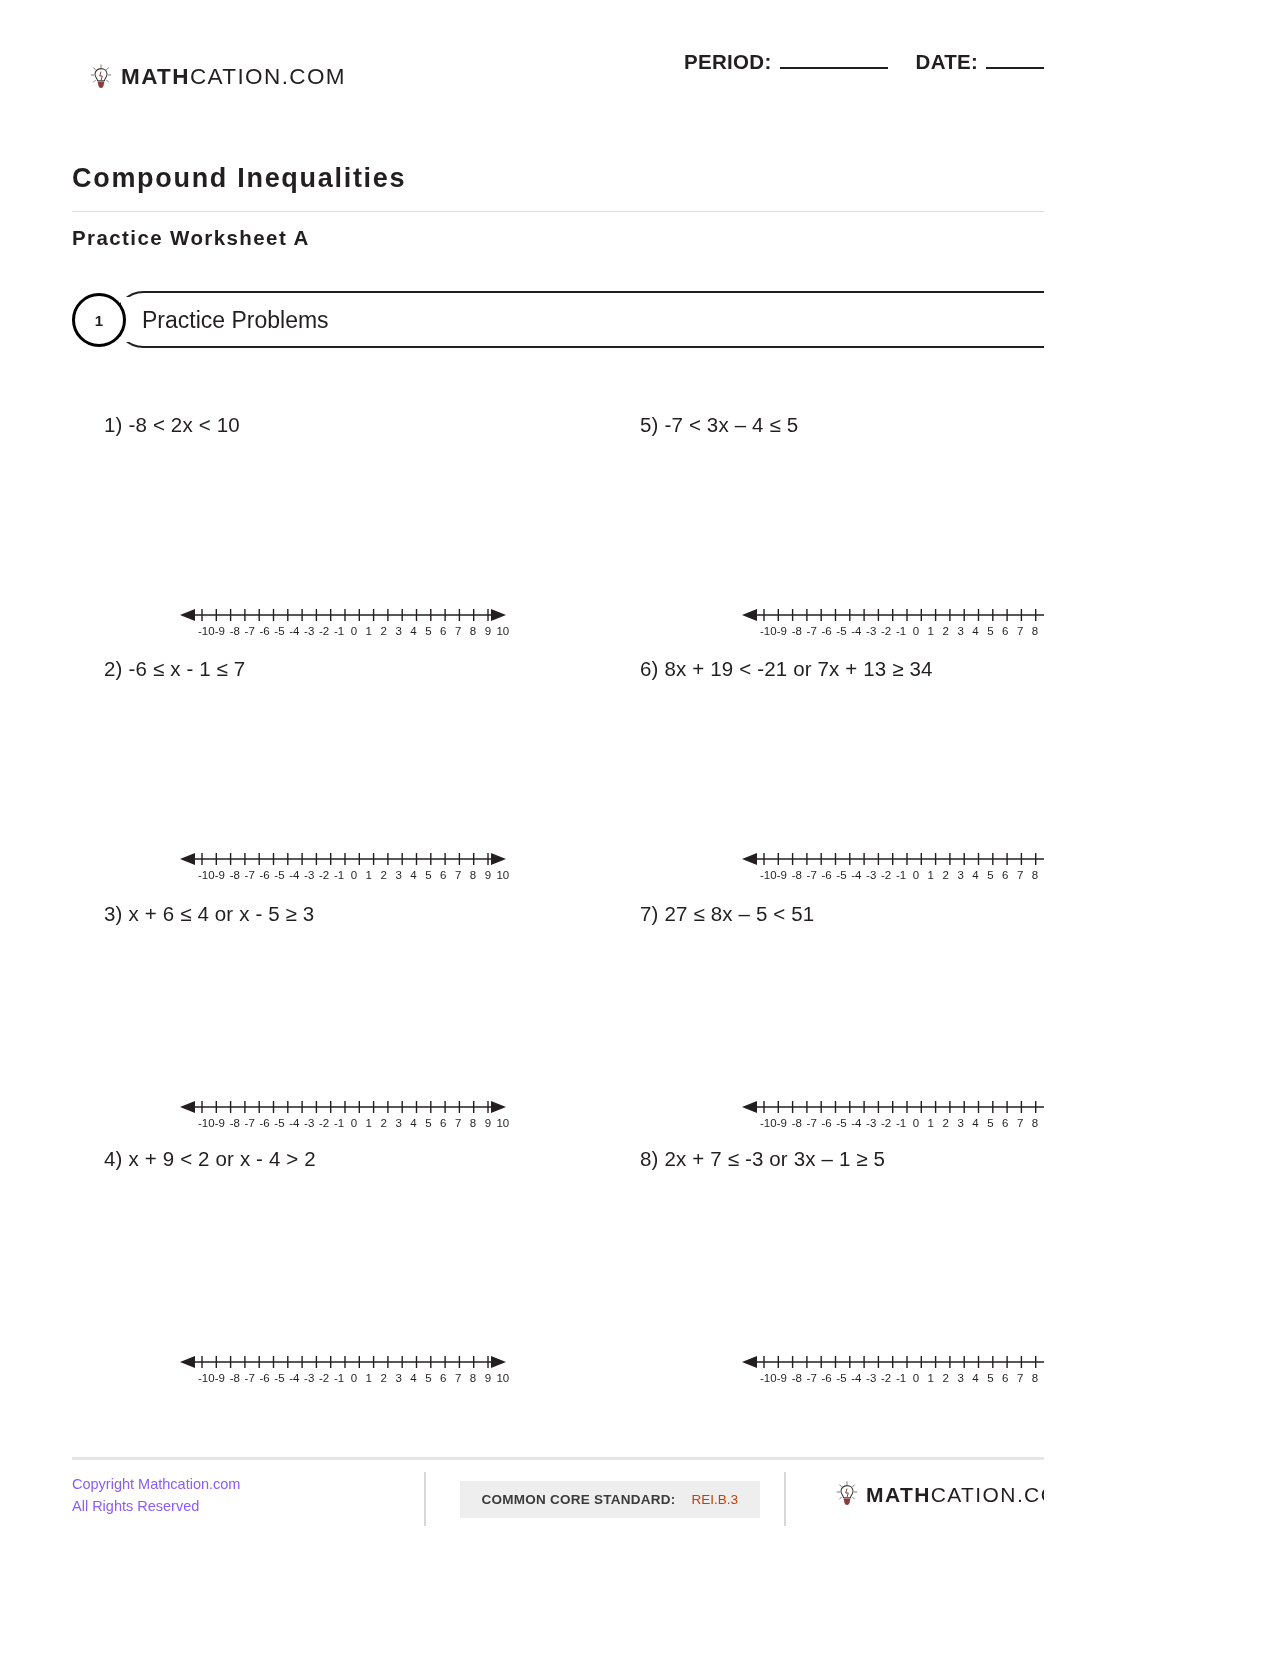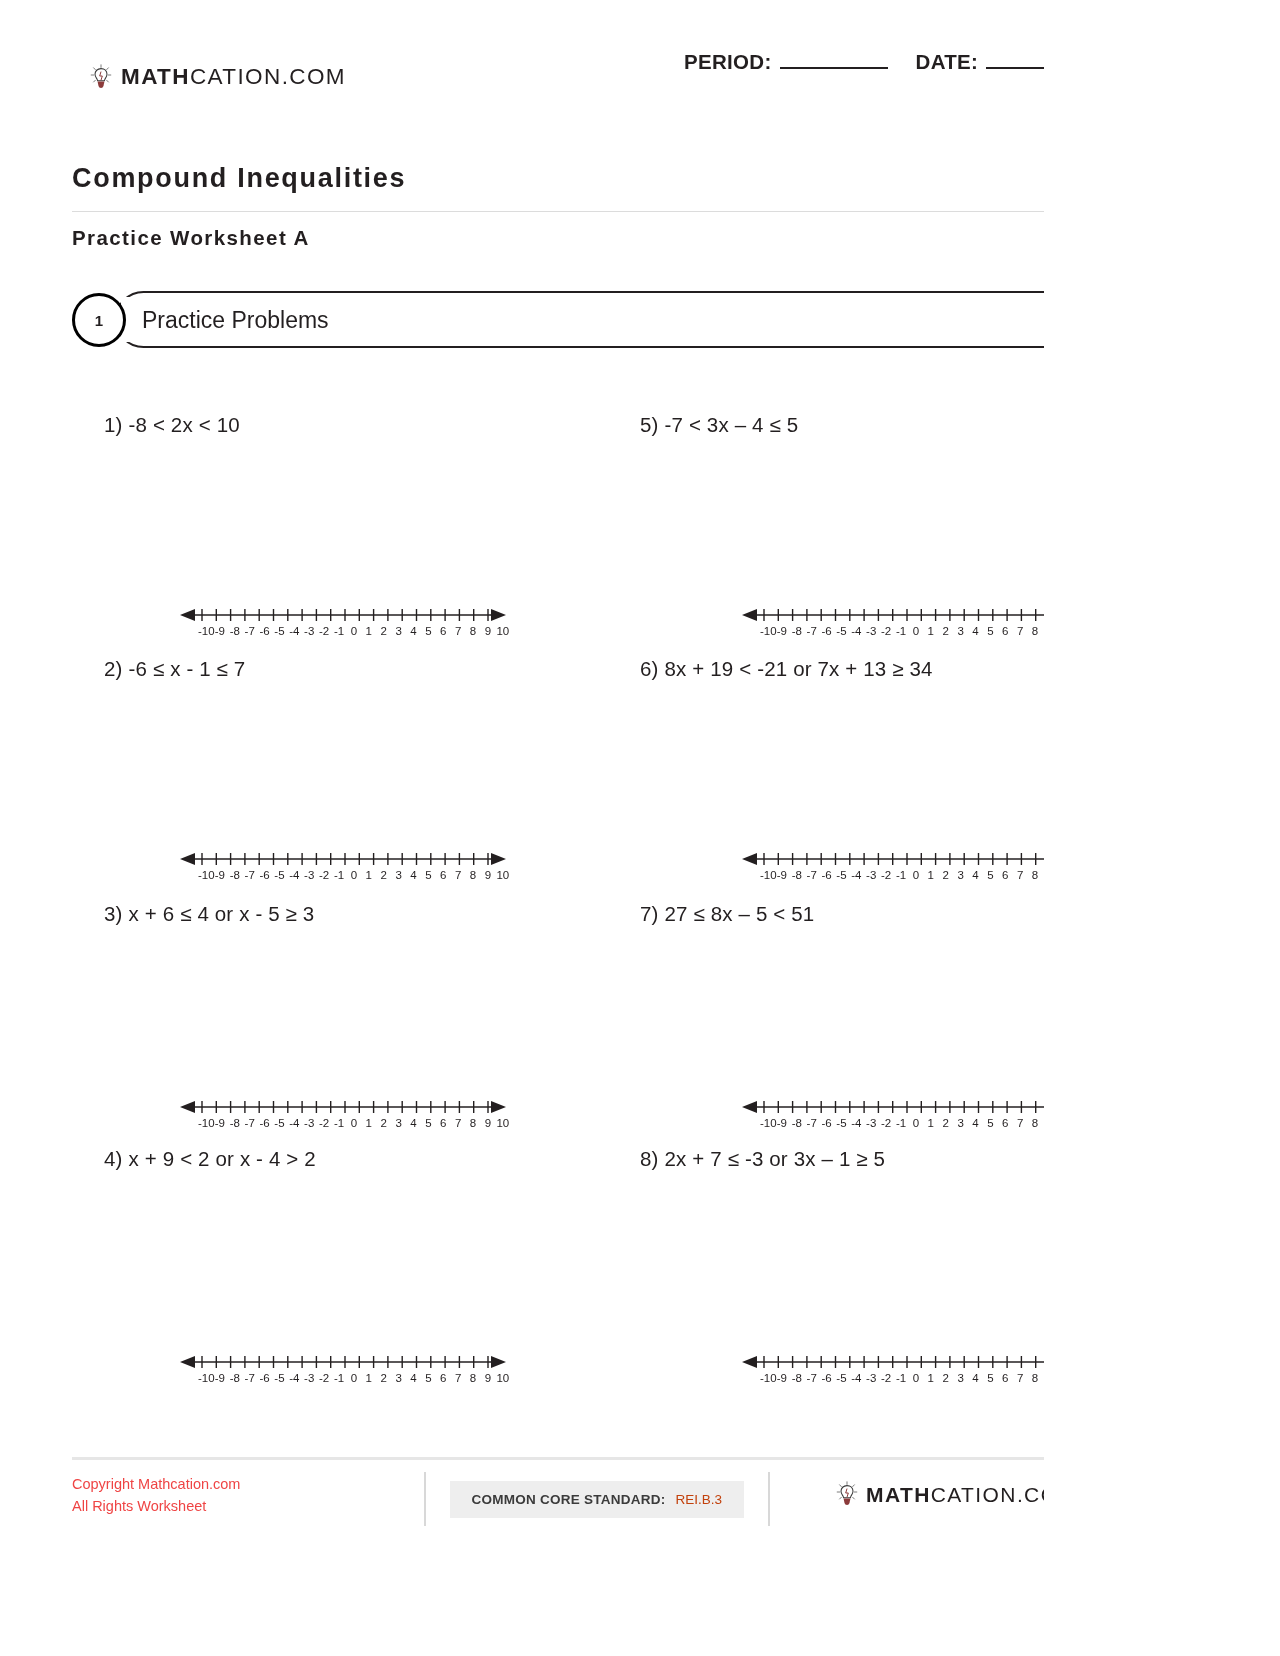--- a/index.html
+++ b/index.html
@@ -192,42 +192,42 @@
   }
   .footer {
     position: absolute;
     left: 0; top: 1468px;
     width: 1280px; height: 110px;
   }
   .copyright {
     position: absolute;
     left: 72px; top: 5px;
     font-size: 14.5px;
-    color: #ef4444;
+    color: #8b5cf6;
     line-height: 1.55;
   }
   .ccs {
     position: absolute;
     left: 424px; top: 0;
     height: 62px;
     display: flex;
     align-items: center;
   }
   .ccs-divider {
     width: 1.5px;
     height: 54px;
     background: #d8d8d8;
   }
   .ccs-box {
     background: #eeeeee;
     padding: 11px 22px;
-    margin-left: 24px;
+    margin-left: 34px;
     display: flex;
     align-items: baseline;
-    gap: 10px;
+    gap: 16px;
     white-space: nowrap;
   }
   .ccs-label {
     font-size: 13.5px;
     font-weight: 700;
     color: #3b3b3b;
     letter-spacing: .25px;
   }
   .ccs-value {
     font-size: 13.5px;
@@ -781,21 +781,21 @@
         </div>
       </div>
 
     </div>
   </div>
 
   <div class="footer-rule"></div>
   <div class="footer">
     <div class="copyright">
       <div>Copyright Mathcation.com</div>
-      <div>All Rights Worksheet</div>
+      <div>All Rights Reserved</div>
     </div>
 
     <div class="ccs">
       <div class="ccs-divider"></div>
       <div class="ccs-box">
         <span class="ccs-label">COMMON CORE STANDARD:</span>
         <span class="ccs-value">REI.B.3</span>
       </div>
       <div class="ccs-divider2"></div>
     </div>

